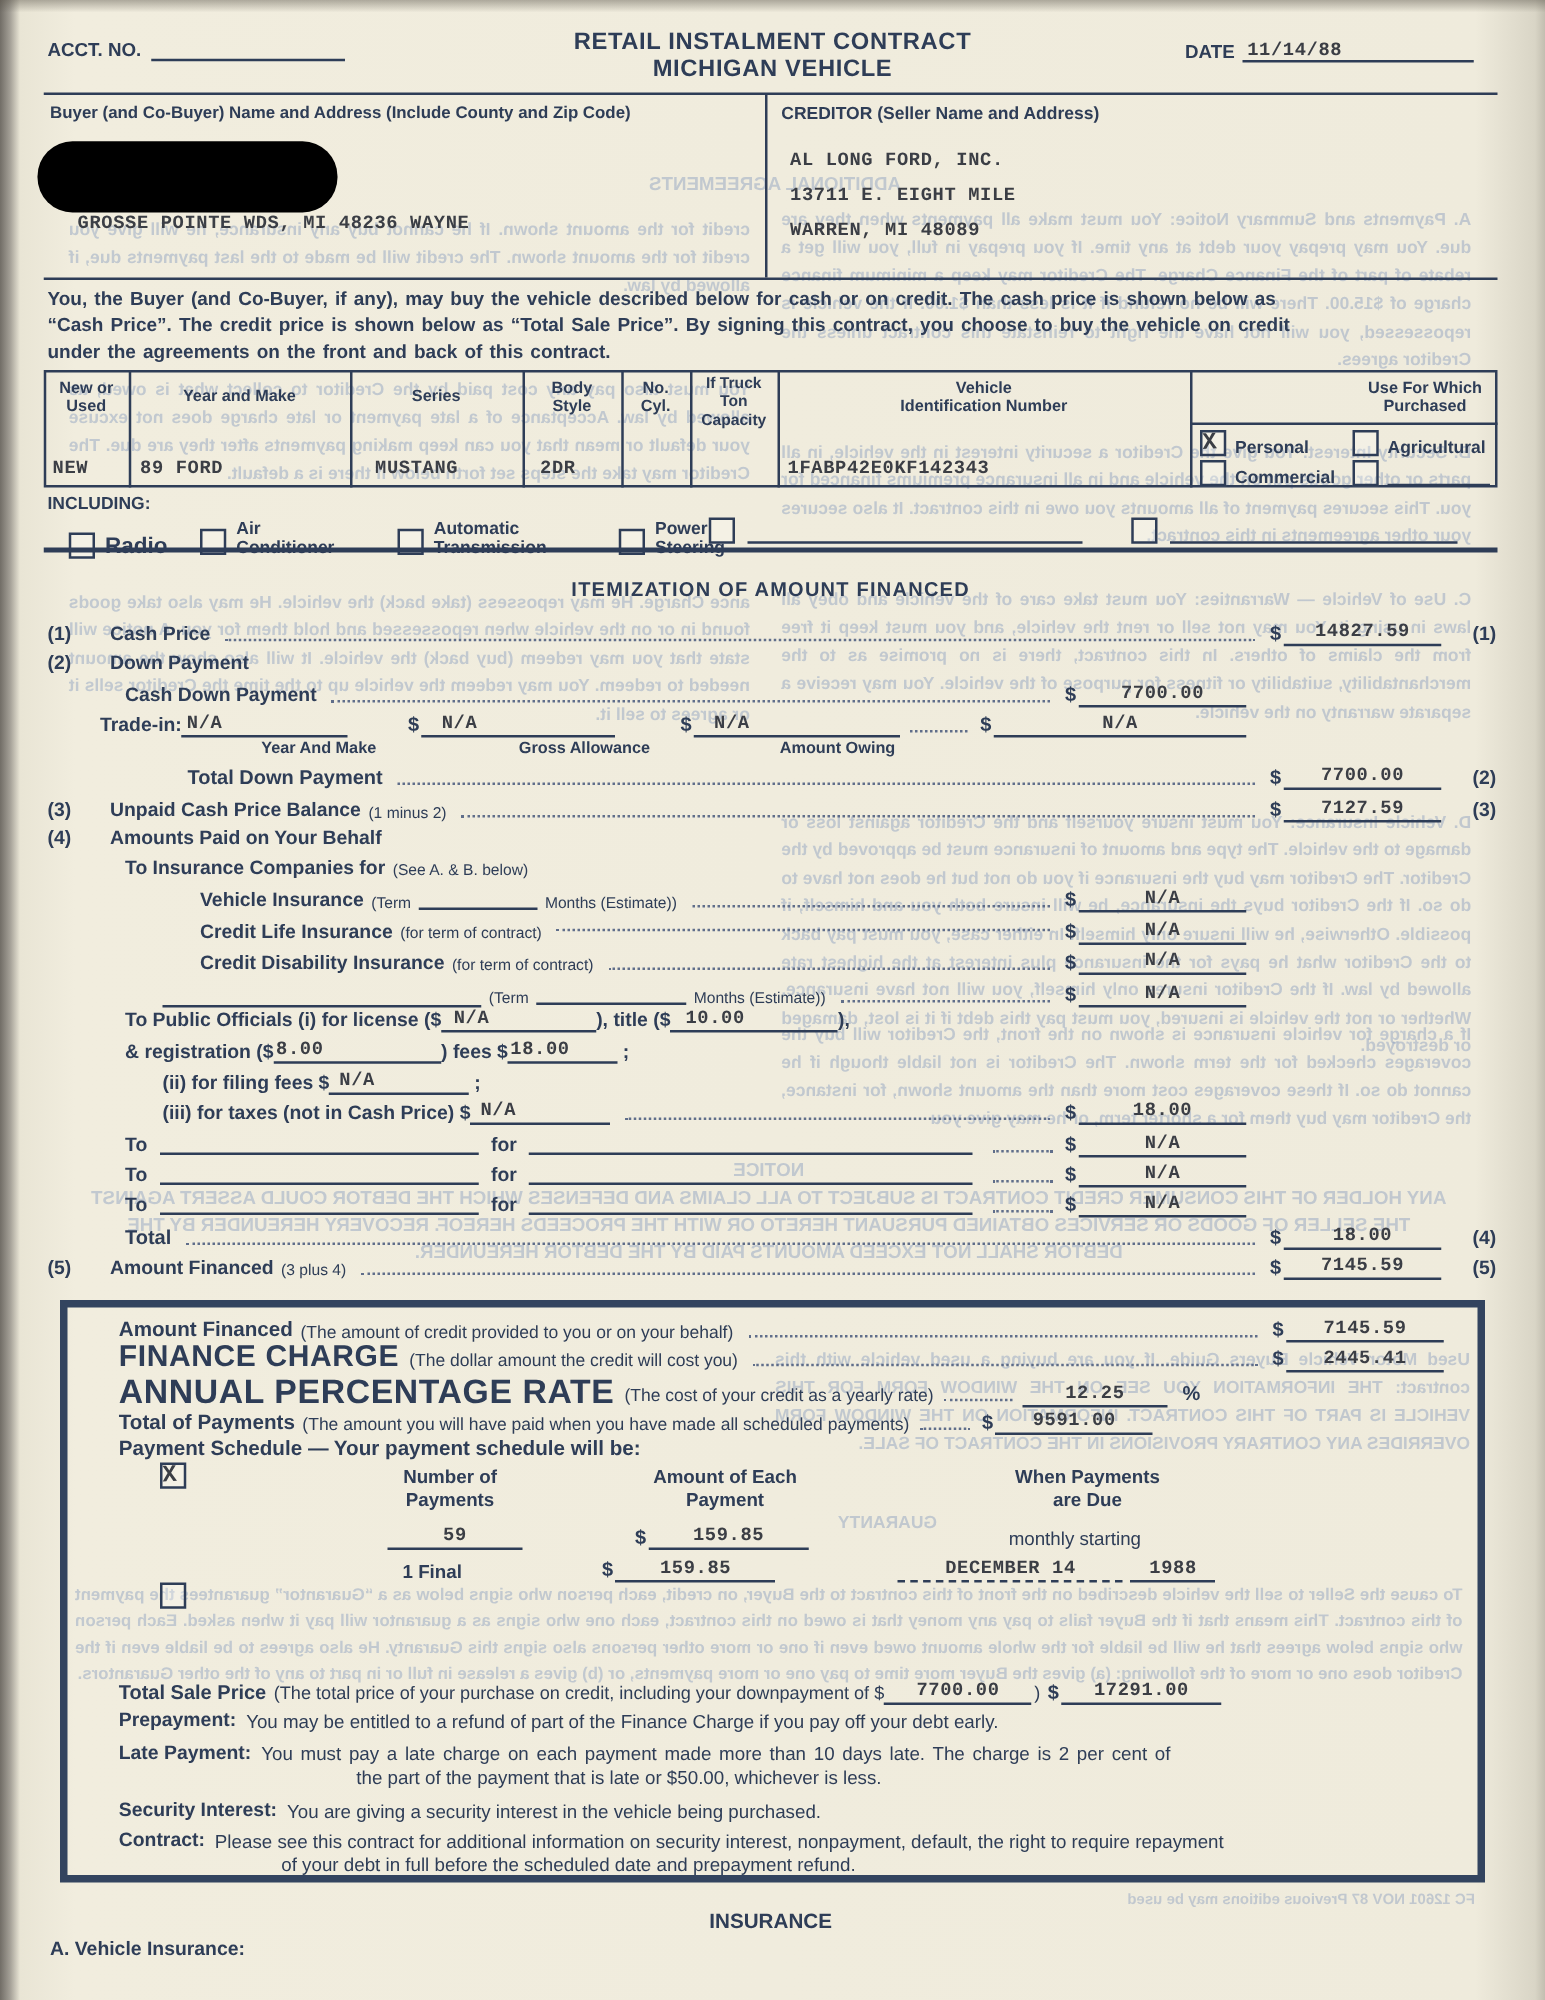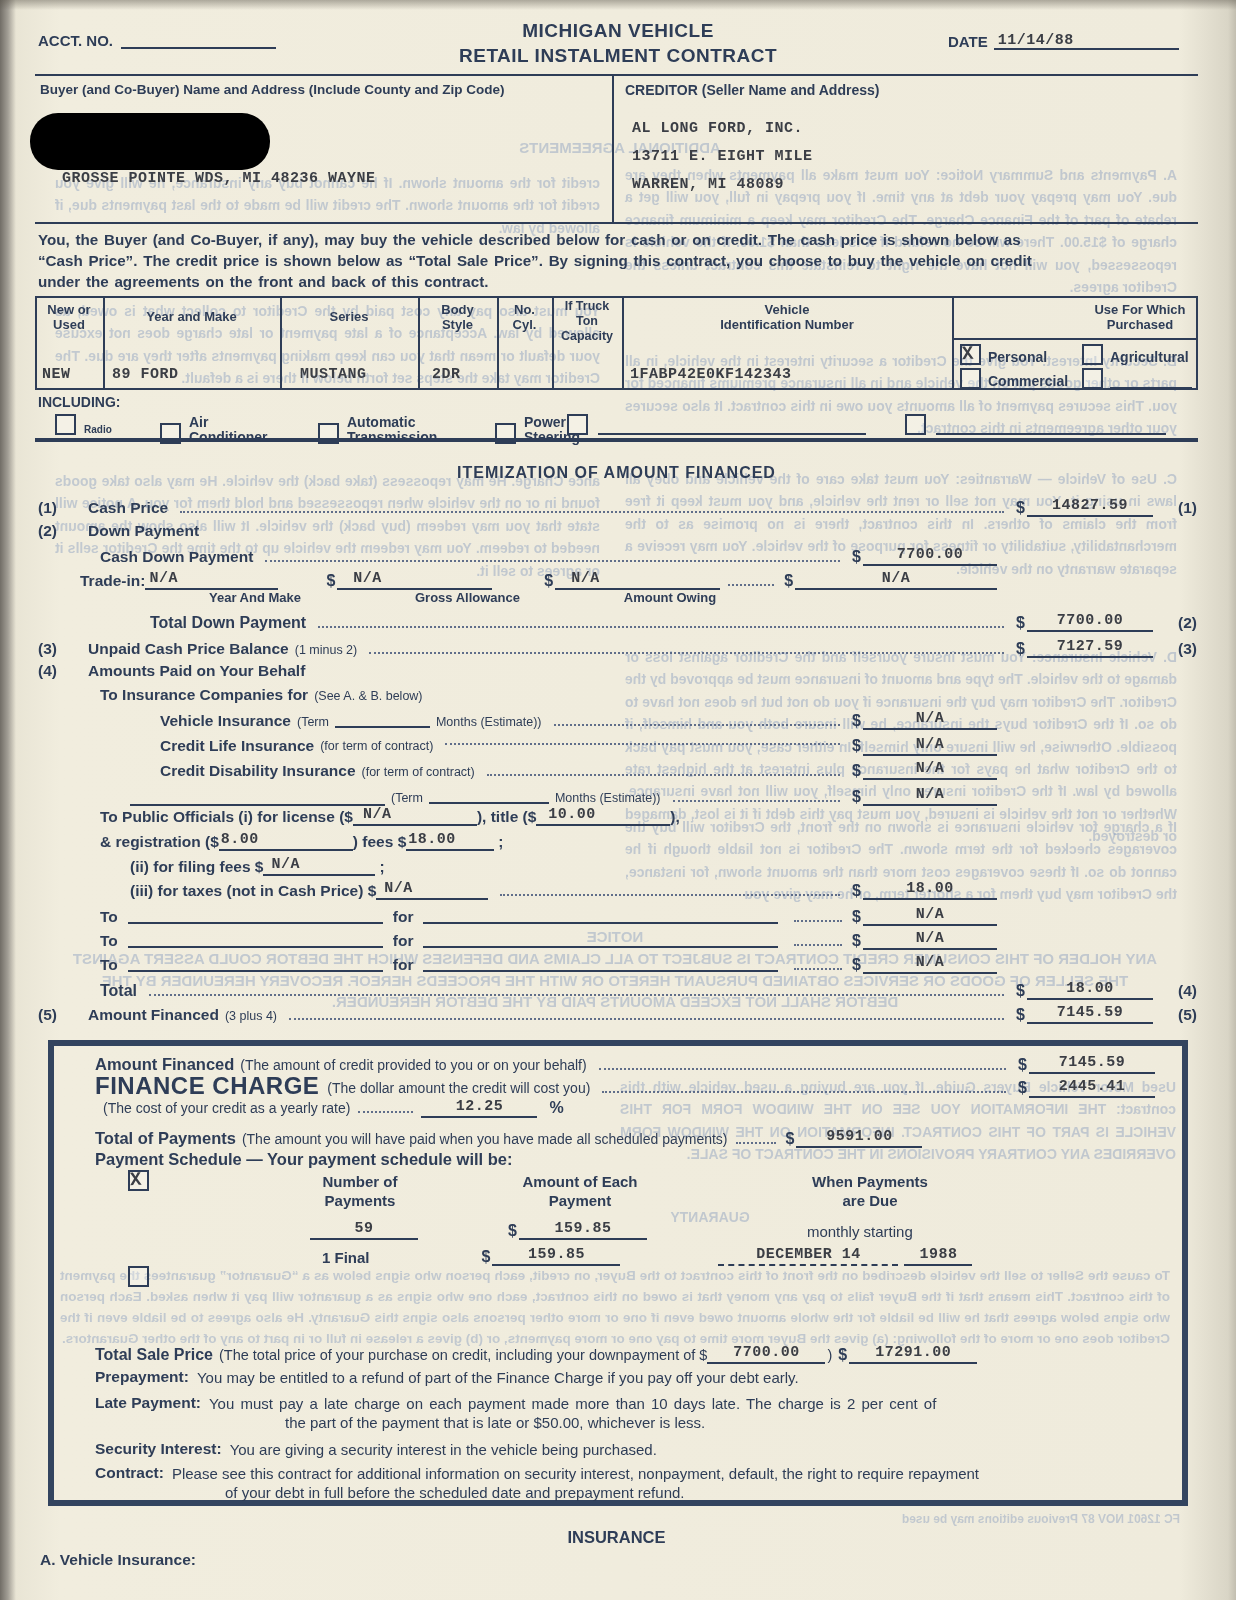--- a/index.html
+++ b/index.html
@@ -52,22 +52,22 @@
   <div class="bleed" style="left:620px;top:1076px;width:556px;">Used Motor Vehicle Buyers Guide. If you are buying a used vehicle with this contract: THE INFORMATION YOU SEE ON THE WINDOW FORM FOR THIS VEHICLE IS PART OF THIS CONTRACT. INFORMATION ON THE WINDOW FORM OVERRIDES ANY CONTRARY PROVISIONS IN THE CONTRACT OF SALE.</div>
   <div class="bleed" style="left:640px;top:1206px;width:140px;text-align:center;">GUARANTY</div>
   <div class="bleed" style="left:60px;top:1266px;width:1110px;font-size:13.5px;line-height:1.55;">To cause the Seller to sell the vehicle described on the front of this contract to the Buyer, on credit, each person who signs below as a “Guarantor” guarantees the payment of this contract. This means that if the Buyer fails to pay any money that is owed on this contract, each one who signs as a guarantor will pay it when asked. Each person who signs below agrees that he will be liable for the whole amount owed even if one or more other persons also signs this Guaranty. He also agrees to be liable even if the Creditor does one or more of the following: (a) gives the Buyer more time to pay one or more payments, or (b) gives a release in full or in part to any of the other Guarantors.</div>
   <div class="bleed" style="left:880px;top:1510px;width:300px;font-size:12px;text-align:left;">FC 12601 NOV 87   Previous editions may be used</div>
 
   <div class="row print" style="left:38px;top:32px;width:280px;">
     <span class="b" style="font-size:15px;">ACCT. NO.</span>
     <span class="ln" style="width:155px;margin-left:8px;"></span>
   </div>
   <div class="print" style="left:378px;top:20px;width:480px;text-align:center;">
+    <div class="b" style="font-size:19px;letter-spacing:.5px;margin-top:3px;">RETAIL INSTALMENT CONTRACT</div>
     <div class="b" style="font-size:19px;letter-spacing:.5px;">MICHIGAN VEHICLE</div>
-    <div class="b" style="font-size:19px;letter-spacing:.5px;margin-top:3px;">RETAIL INSTALMENT CONTRACT</div>
   </div>
   <div class="row print" style="left:948px;top:30px;width:248px;">
     <span class="b" style="font-size:15px;">DATE</span>
     <span class="ln" style="width:185px;margin-left:6px;position:relative;">
       <span class="tv" style="position:absolute;left:4px;bottom:-1px;">11/14/88</span>&nbsp;
     </span>
   </div>
   <div class="hl print" style="left:35px;top:74px;width:1163px;height:2px;"></div>
 
   <div class="print b" style="left:40px;top:82px;font-size:13.5px;">Buyer (and Co-Buyer) Name and Address (Include County and Zip Code)</div>
@@ -133,21 +133,21 @@
     <span class="b" style="font-size:14px;margin-left:7px;">Commercial</span>
   </div>
   <div class="row print" style="left:1082px;top:368px;">
     <span class="cb"></span>
     <span class="ln" style="width:82px;margin-left:7px;"></span>
   </div>
 
   <div class="print b" style="left:38px;top:394px;font-size:14px;">INCLUDING:</div>
   <div class="row print" style="left:55px;top:414px;">
     <span class="cb"></span>
-    <span class="b" style="font-size:10px;margin-left:8px;">Radio</span>
+    <span class="b" style="font-size:18px;margin-left:8px;margin-top:12px;">Radio</span>
   </div>
   <div class="row print" style="left:160px;top:414px;">
     <span class="cb"></span>
     <span class="b pp" style="font-size:14px;margin-left:8px;line-height:15px;position:relative;top:1px;">Air
 Conditioner</span>
   </div>
   <div class="row print" style="left:318px;top:414px;">
     <span class="cb"></span>
     <span class="b pp" style="font-size:14px;margin-left:8px;line-height:15px;position:relative;top:1px;">Automatic
 Transmission</span>
@@ -353,20 +353,21 @@
 
   <div class="row print" style="left:95px;top:1072px;width:1060px;">
     <span class="b" style="font-size:24px;letter-spacing:.5px;white-space:nowrap;">FINANCE CHARGE</span>
     <span class="md" style="margin:0 0 4px 8px;white-space:nowrap;">(The dollar amount the credit will cost you)</span>
     <span class="dots" style="margin-bottom:7px;"></span>
     <span class="d" style="margin-bottom:3px;">$</span>
     <span class="uv tv" style="width:118px;margin-bottom:2px;">2445.41</span>
   </div>
 
   <div class="row print" style="left:95px;top:1098px;width:1060px;">
+    <span class="b" style="font-size:27px;letter-spacing:.5px;white-space:nowrap;">ANNUAL PERCENTAGE RATE</span>
     <span class="md" style="margin:0 0 5px 8px;white-space:nowrap;">(The cost of your credit as a yearly rate)</span>
     <span class="dts" style="width:55px;margin-bottom:8px;"></span>
     <span class="uv tv" style="width:108px;margin-bottom:3px;">12.25</span>
     <span class="b" style="font-size:16px;margin:0 0 4px 12px;">%</span>
   </div>
 
   <div class="row print" style="left:95px;top:1128px;width:1060px;">
     <span class="b" style="font-size:16.5px;white-space:nowrap;">Total of Payments</span>
     <span class="md" style="margin:0 0 1px 6px;white-space:nowrap;">(The amount you will have paid when you have made all scheduled payments)</span>
     <span class="dts" style="width:40px;"></span>

